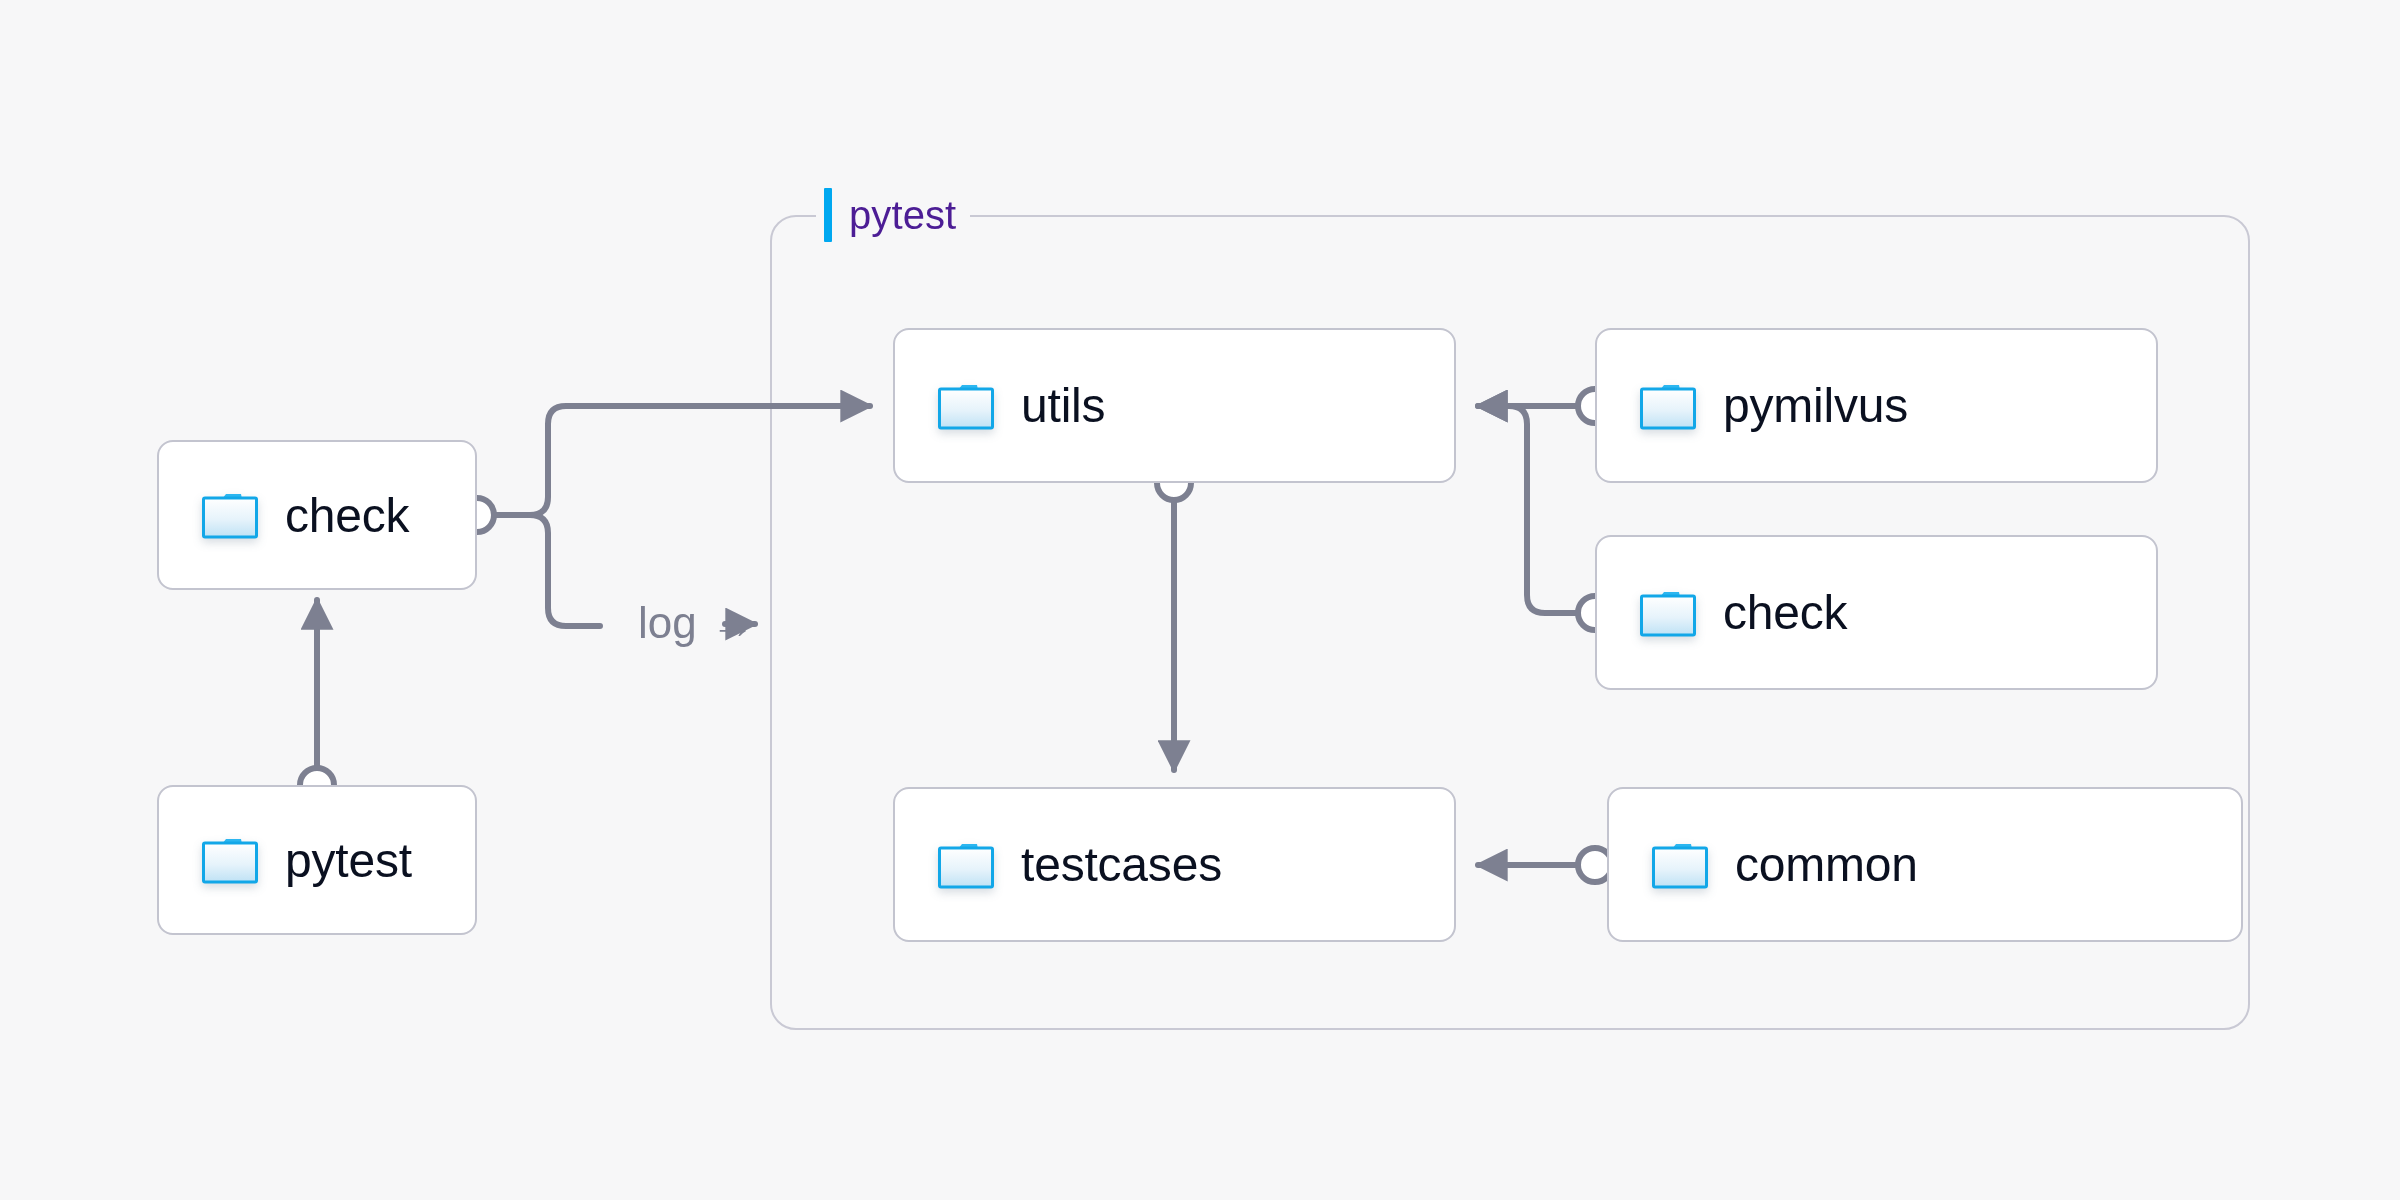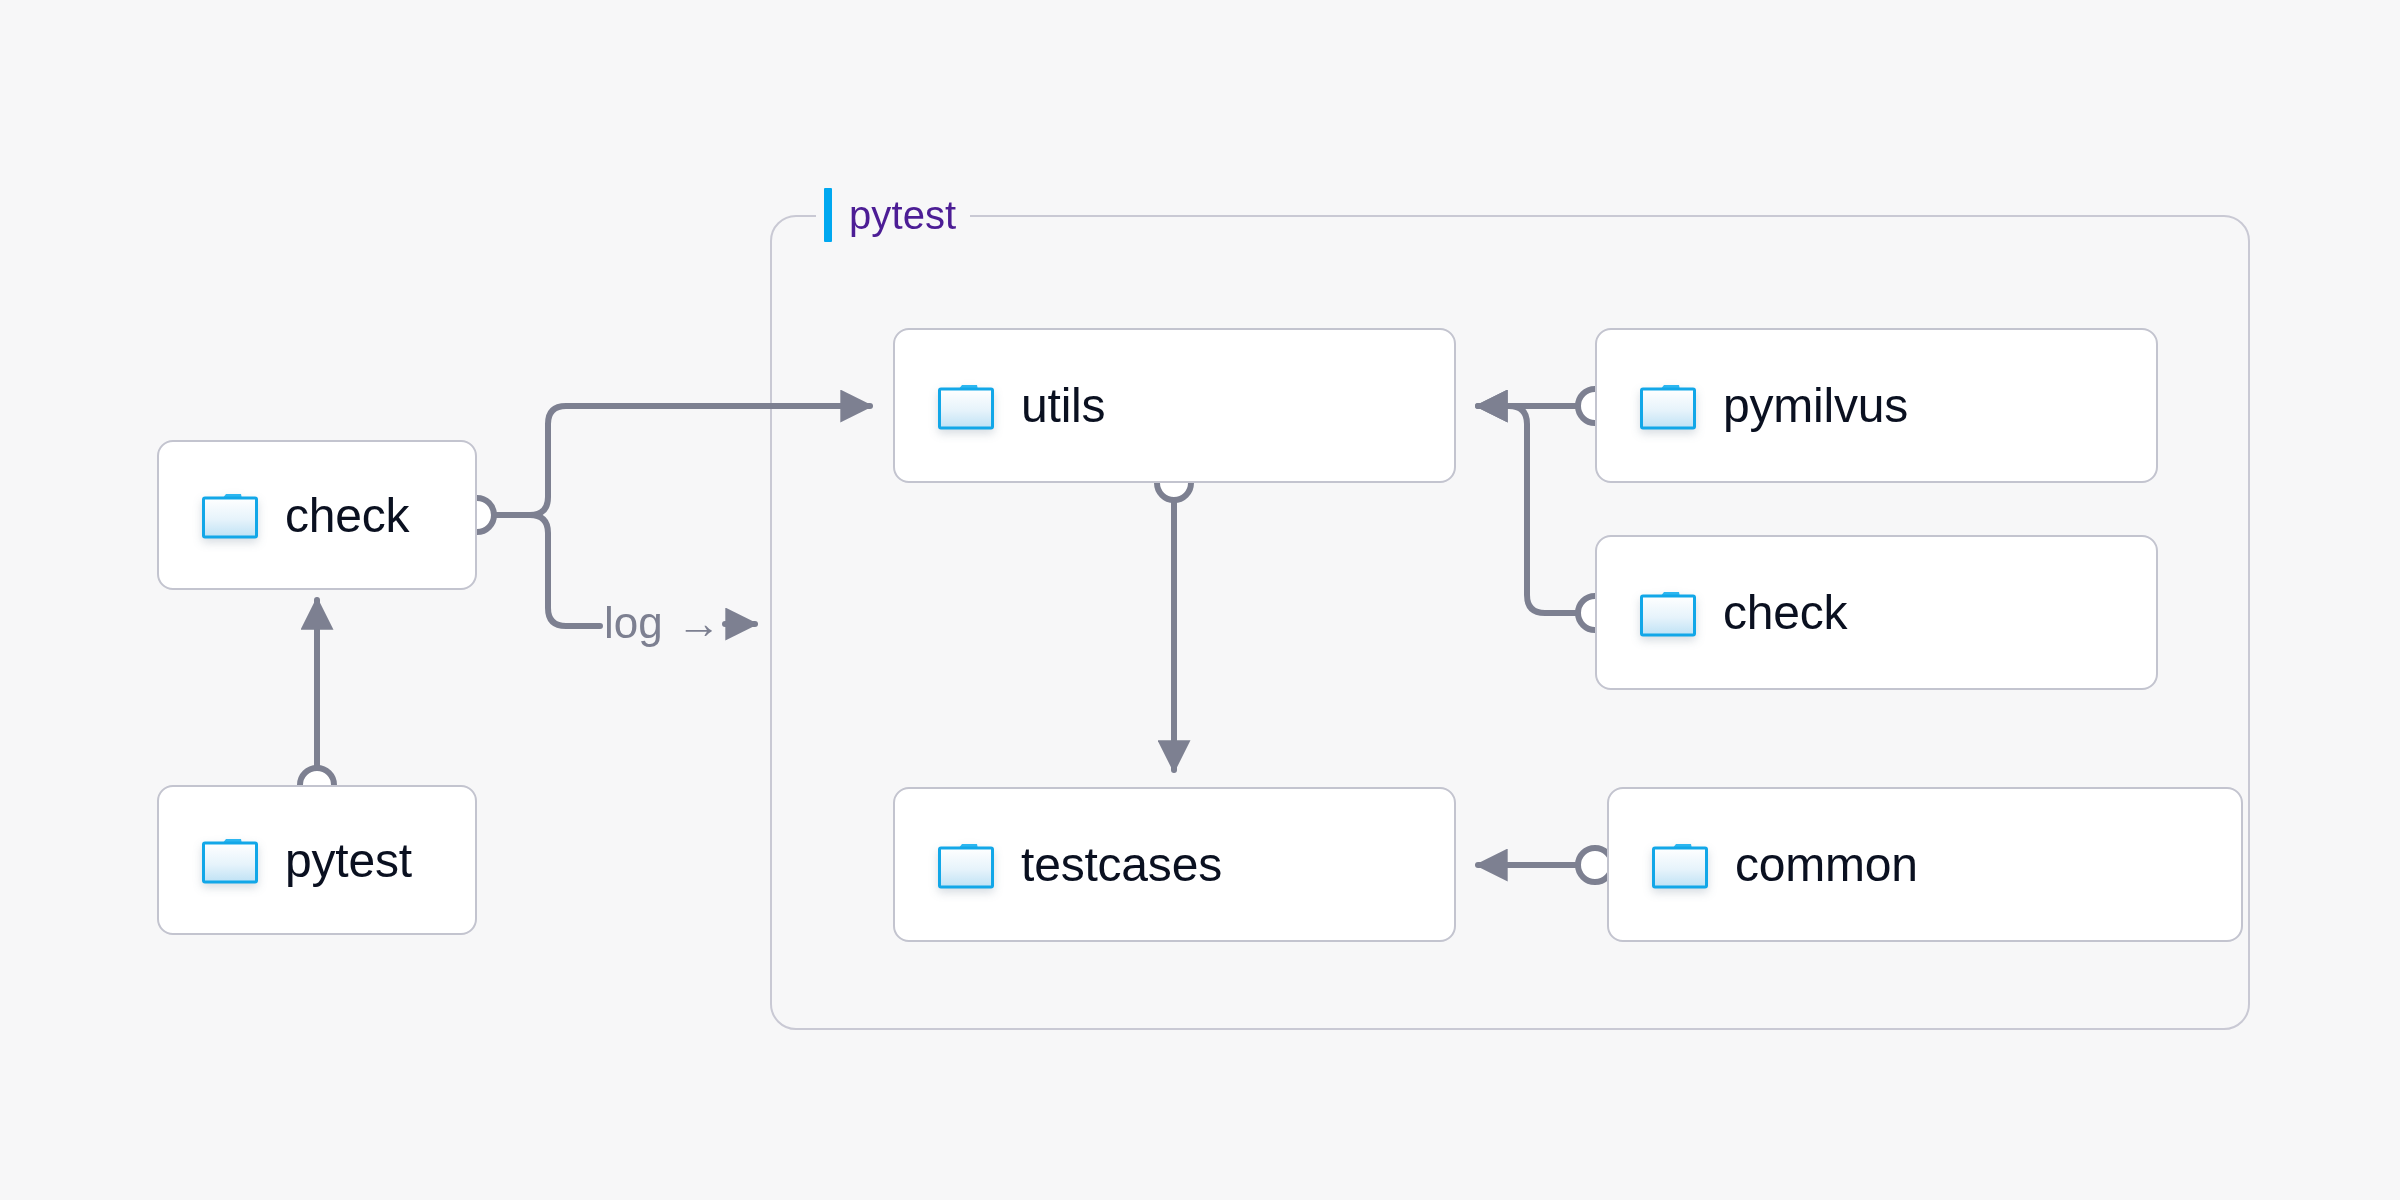--- a/index.html
+++ b/index.html
@@ -182,21 +182,21 @@
       <path class="lk" d="M 1578 613 L 1545 613 Q 1527 613 1527 595 L 1527 424 Q 1527 406 1509 406 L 1478 406" marker-end="url(#arrowhead)"></path>
       <circle class="dot" cx="1595" cy="613" r="17"></circle>
     </g>
 
     <g>
       <path class="lk" d="M 1578 865 L 1478 865" marker-end="url(#arrowhead)"></path>
       <circle class="dot" cx="1595" cy="865" r="17"></circle>
     </g>
   </svg>
 
-  <div class="edge-label" style="left:604px; top:598px;justify-content:flex-end;">
+  <div class="edge-label" style="left:638px; top:598px;justify-content:flex-end;">
     <span>log</span>
     <span class="edge-arrow-glyph">→</span>
   </div>
 
   <div class="node" style="left:157px; top:440px; width:320px; height:150px;">
     <div class="node-inner">
       <svg class="folder-icon" viewBox="0 0 58 50">
         <path d="M3 9 H21 L25 4 H40 L41 9 H3 Z" fill="#2CB6F0"></path>
         <rect x="2.5" y="8" width="53" height="39" rx="1.5" fill="url(#folderGrad)" stroke="#12A7E8" stroke-width="3"></rect>
       </svg>

